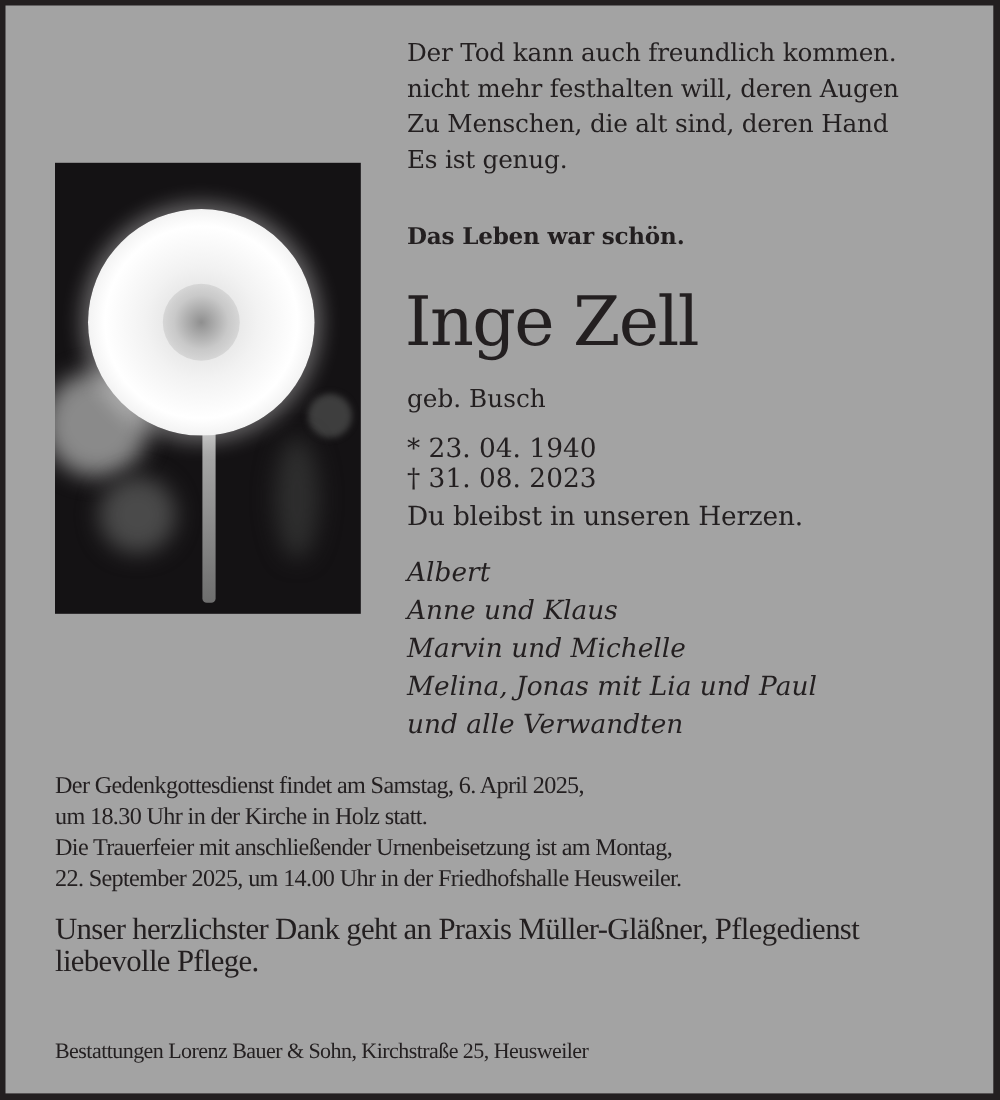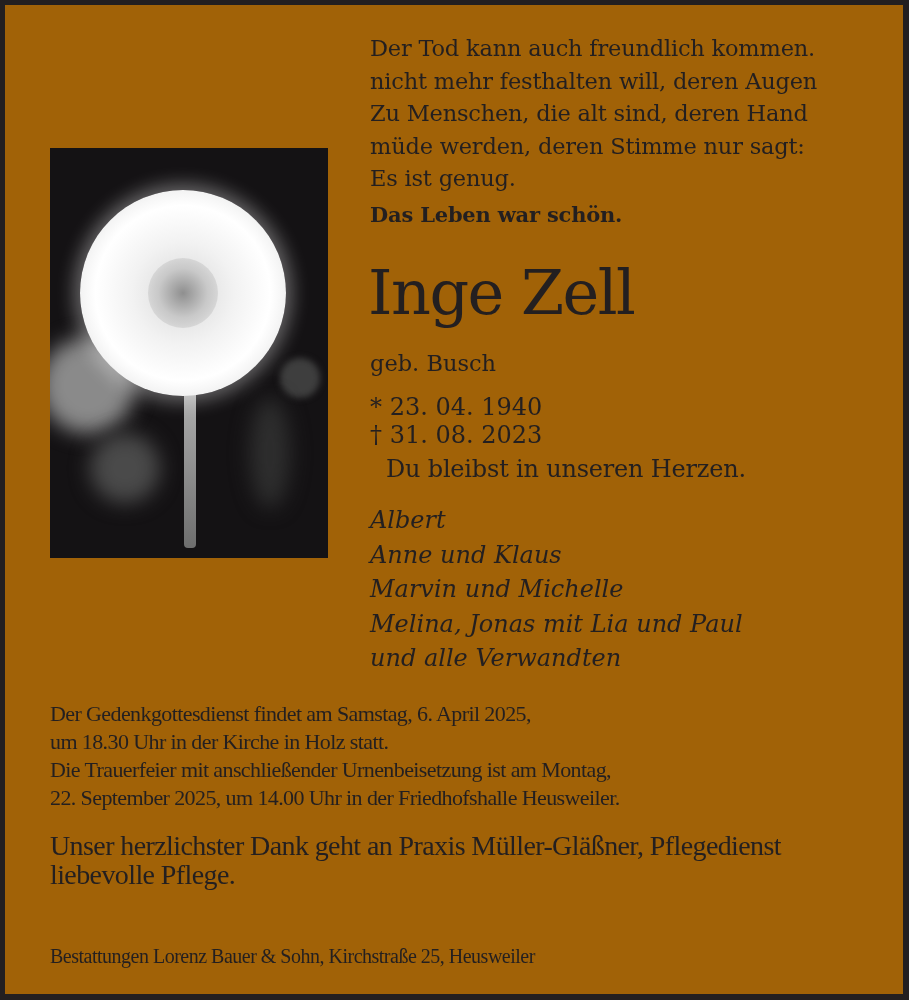--- a/index.html
+++ b/index.html
@@ -1,19 +1,19 @@
 <!DOCTYPE html>
 <html><head>
 <meta charset="utf-8">
 <style>
   html, body { margin:0; padding:0; background:#231f20; }
   body { width:909px; height:1000px; position:relative; overflow:hidden; }
   .frame {
     position:absolute; left:5px; top:5px; width:898px; height:989px;
-    background:#a16207; color:#231f20;
+    background:#a3a3a3; color:#231f20;
   }
   .serif { font-family: "DejaVu Serif", "Liberation Serif", serif; }
   .narrow { font-family: "Liberation Sans Narrow", "Liberation Serif", serif; }
   .photo {
     position:absolute; left:45px; top:143px; width:278px; height:410px;
     background:#141214; overflow:hidden;
   }
   .photo .bokeh { position:absolute; border-radius:50%; filter:blur(10px); }
   .photo .stem {
     position:absolute; left:134px; top:210px; width:12px; height:190px;
@@ -34,21 +34,21 @@
     font-size:22.5px; line-height:32.5px; letter-spacing:-0.2px;
   }
   .motto {
     position:absolute; left:365px; top:197px; font-size:21px; font-weight:bold; letter-spacing:-0.2px;
   }
   .name {
     position:absolute; left:363px; top:252px; font-size:62px; font-weight:normal; letter-spacing:-1.5px; line-height:72px;
   }
   .maiden { position:absolute; left:365px; top:345px; font-size:22.5px; }
   .dates { position:absolute; left:365px; top:388px; width:482px; font-size:24px; display:flex; justify-content:space-between;flex-direction:column; }
-  .farewell { position:absolute; left:365px; top:450px; font-size:24px; letter-spacing:-0.2px;margin-left:16px; }
+  .farewell { position:absolute; left:365px; top:450px; font-size:24px; letter-spacing:-0.2px; }
   .mourners {
     position:absolute; left:365px; top:498px; font-size:24px; line-height:34.5px; font-style:italic;
   }
   .mourners div { white-space:nowrap; }
   .info {
     position:absolute; left:45px; top:695px; width:820px;
     font-size:22px; line-height:28px; letter-spacing:-0.6px;
   }
   .thanks {
     position:absolute; left:45px; top:826px; width:820px;
@@ -72,21 +72,20 @@
     <div class="stem"></div>
     <div class="head">
         <div class="core"></div>
       </div>
   </div>
 
   <div class="poem serif">
     <div>Der Tod kann auch freundlich kommen.</div>
     <div>nicht mehr festhalten will, deren Augen</div>
     <div>Zu Menschen, die alt sind, deren Hand</div>
-    <div>müde werden, deren Stimme nur sagt:</div>
     <div>Es ist genug.</div>
   </div>
 
   <div class="motto serif">Das Leben war schön.</div>
 
   <div class="name serif">Inge Zell</div>
 
   <div class="maiden serif">geb. Busch</div>
 
   <div class="dates serif">

